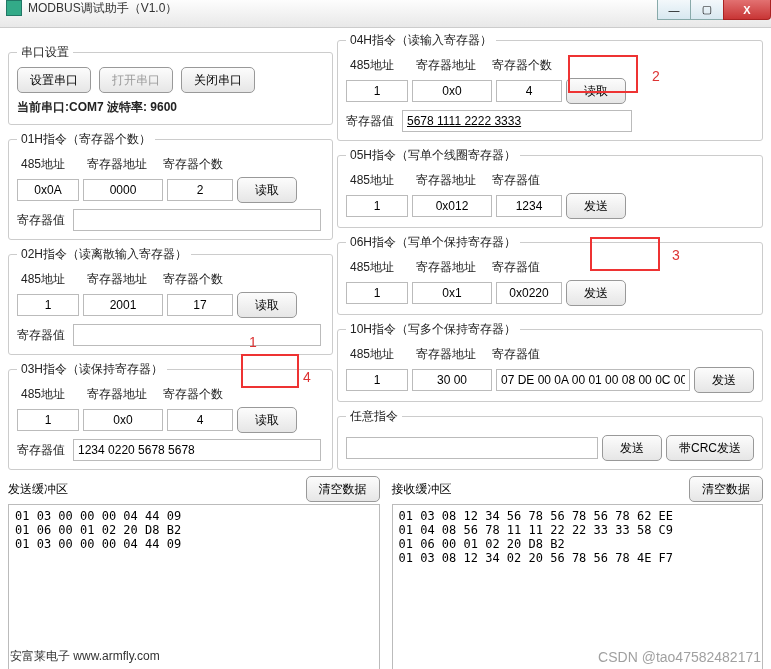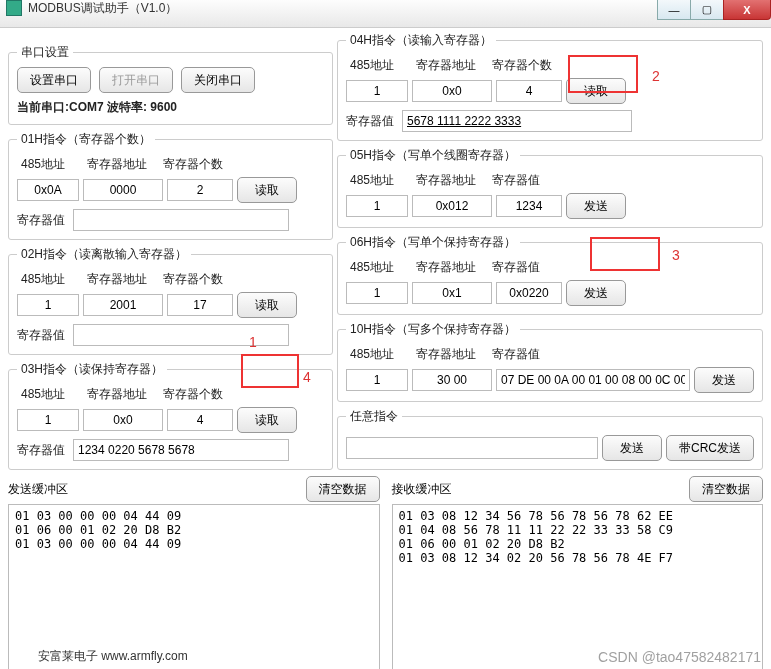--- a/index.html
+++ b/index.html
@@ -20,33 +20,33 @@
 .row { display: flex; align-items: center; gap: 4px; margin-top: 4px; }
 .labels { display: flex; gap: 4px; margin-top: 2px; }
 .lbl { font-size: 12px; color: #222; text-align: left; padding-left: 4px; }
 .lbl.w1 { width: 62px; }
 .lbl.w2 { width: 72px; }
 .lbl.w3 { width: 68px; }
 input[type=text] { border: 1px solid #bbb; height: 22px; padding: 0 4px; text-align: center; background: #fff; }
 input.w1 { width: 62px; }
 input.w2 { width: 80px; }
 input.w3 { width: 66px; }
-input.wide { width: 216px; text-align: left; }
+input.wide { width: 248px; text-align: left; }
 input.wider { width: 230px; text-align: left; text-decoration: underline; }
 input.leftal { text-align: left; }
 input.full { flex: 1; text-align: left; }
 button { height: 26px; padding: 0 12px; border: 1px solid #999; border-radius: 5px; background: linear-gradient(#fcfcfc, #e6e6e6); cursor: pointer; min-width: 60px; }
 button.disabled { color: #999; }
 .serial-set { display: flex; gap: 8px; }
 .serial-status { margin-top: 6px; font-size: 12px; color: #222; font-weight: bold; }
 .buffers { display: flex; padding: 0 8px; gap: 12px; }
 .bufcol { display: flex; flex-direction: column; flex: 1; }
 .buf-head { display: flex; justify-content: space-between; align-items: center; margin-bottom: 2px; }
 .buf-box { border: 1px solid #bbb; height: 175px; padding: 4px 6px; font-family: Consolas, monospace; font-size: 12px; white-space: pre; overflow: auto; background: #fff; }
-.footer { position: absolute; bottom: 4px; left: 10px; font-size: 12px; color: #333; margin-left: 28px; }
+.footer { position: absolute; bottom: 4px; left: 10px; font-size: 12px; color: #333; }
 .watermark { position: absolute; bottom: 4px; right: 10px; font-size: 14px; color: rgba(120,120,120,0.7); }
 .anno { position: absolute; color: #d33; font-size: 14px; font-weight: normal; pointer-events: none; }
 .anno-box { position: absolute; border: 2px solid #e33; pointer-events: none; }
 .lbl-inline { color: #222; margin-right: 2px; }
 .reg-val-row { display: flex; align-items: center; gap: 6px; margin-top: 6px; }
 .anycmd input { flex: 1; }
 </style>
 </head>
 <body>
 

